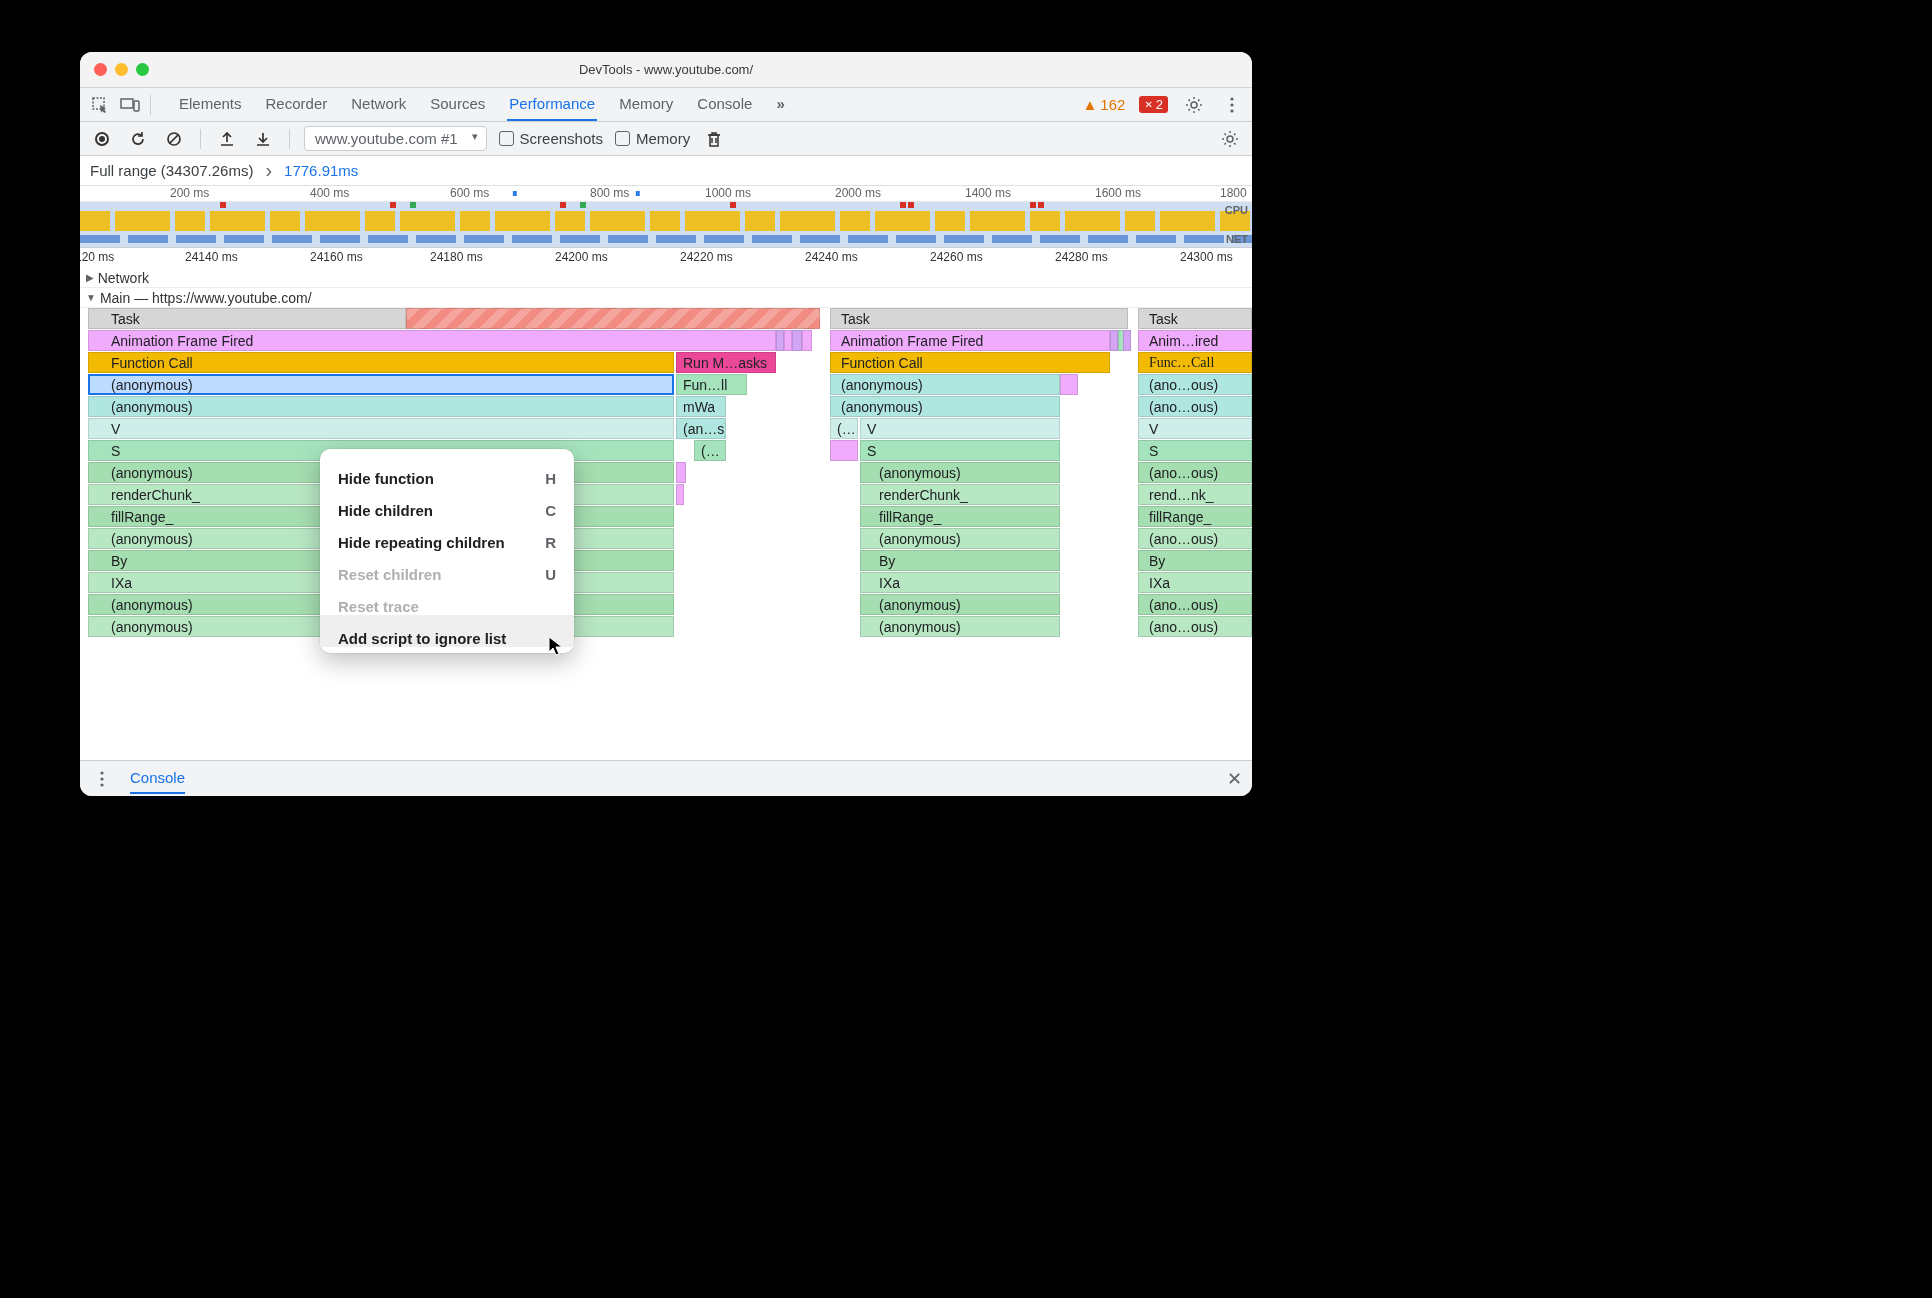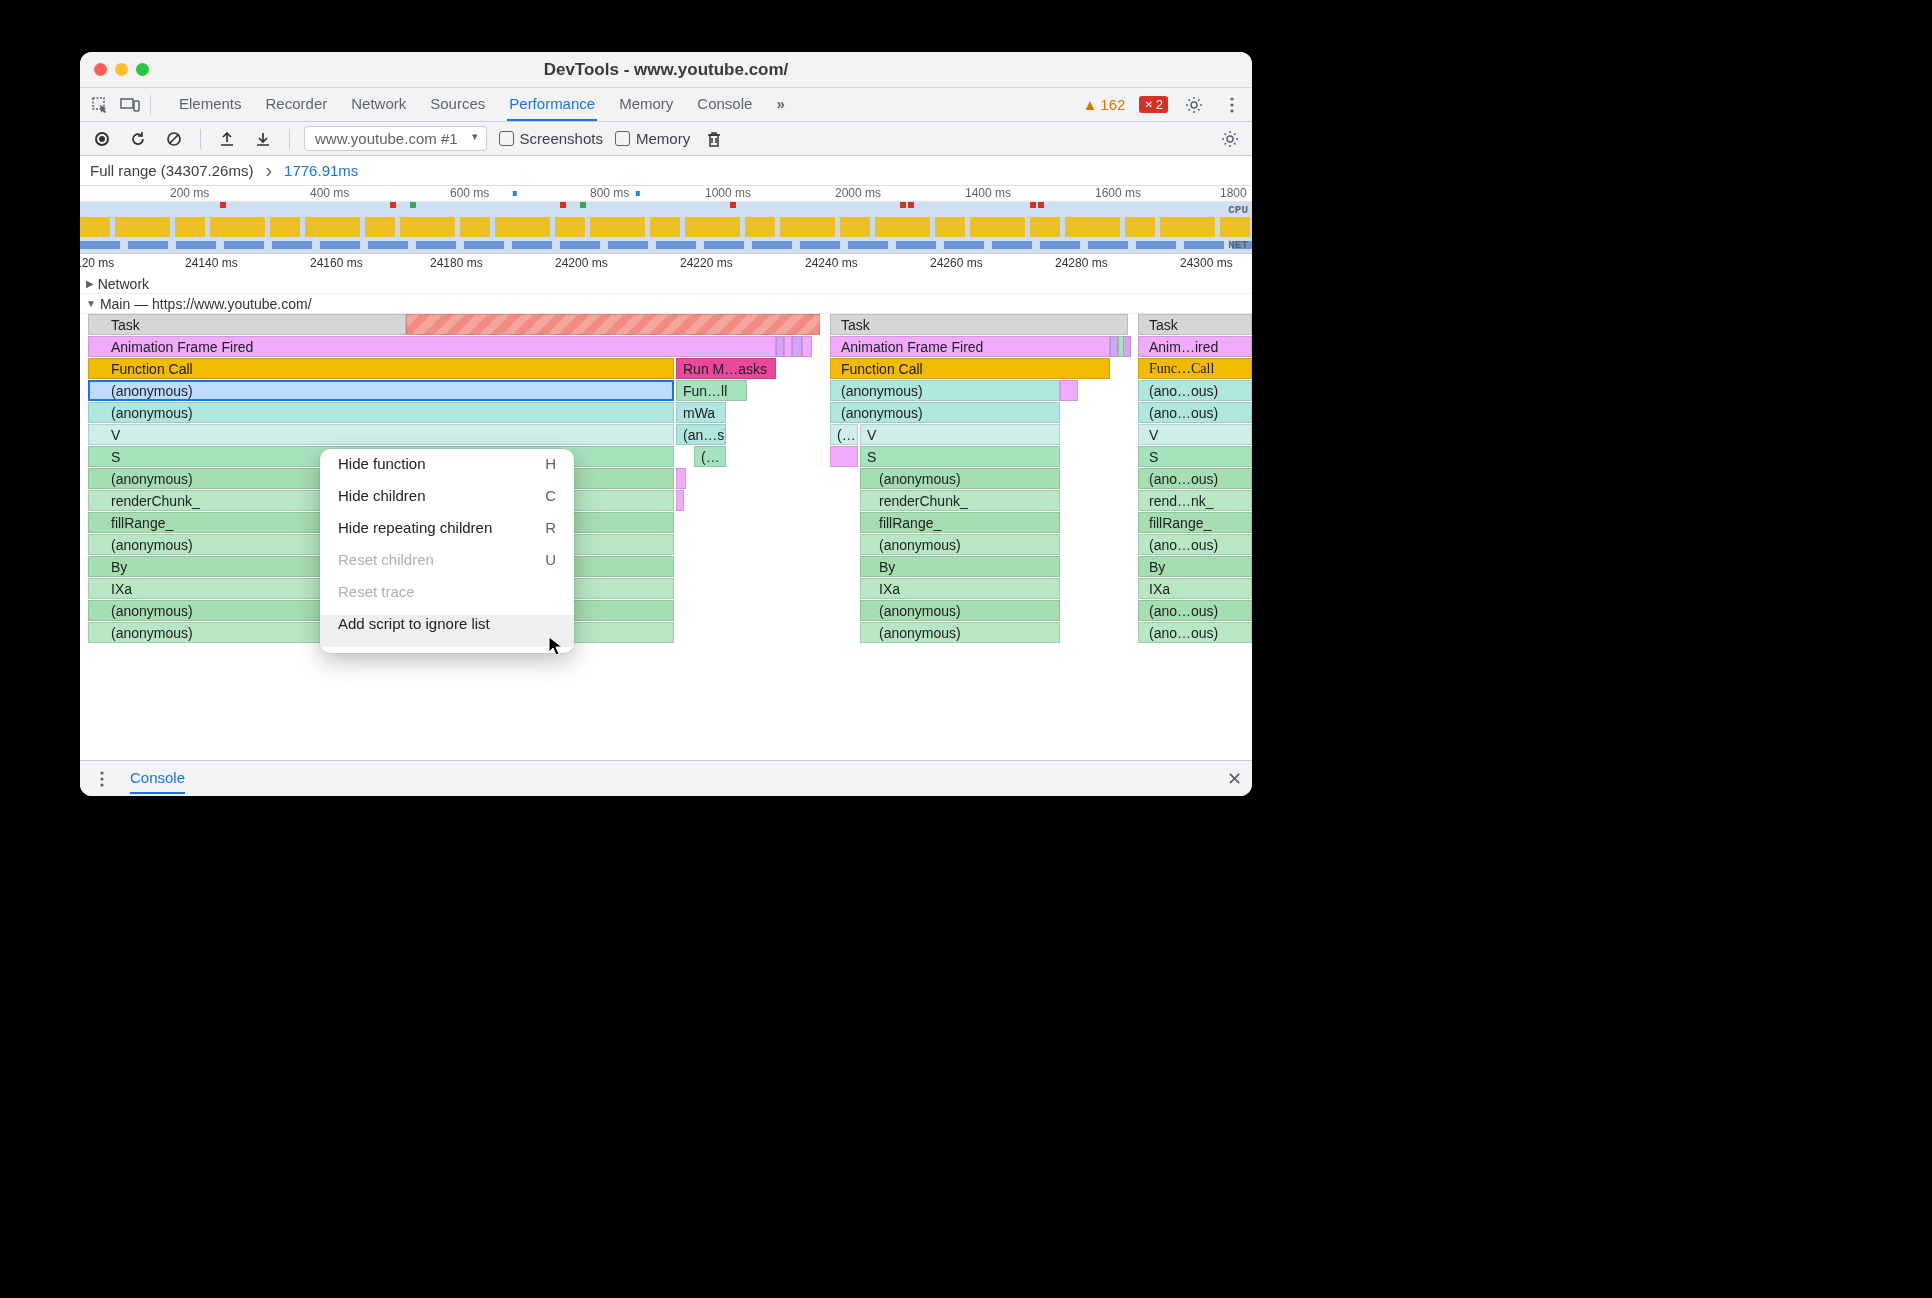--- a/index.html
+++ b/index.html
@@ -39,23 +39,23 @@
     padding-left: 14px;
   }
   .tl { width: 13px; height: 13px; border-radius: 50%; }
   .tl-red { background: #ff5f57; }
   .tl-yellow { background: #febc2e; }
   .tl-green { background: #28c840; }
   .title {
     position: absolute;
     left: 0; right: 0;
     text-align: center;
-    font-weight: 700;
+    font-weight: 400;
     color: #3a3a3a;
-    font-size: 17px;
+    font-size: 13px;
   }
   .main-toolbar {
     height: 34px;
     background: #f1f3f4;
     border-bottom: 1px solid #cacdd1;
     display: flex;
     align-items: center;
     padding: 0 8px;
     gap: 6px;
   }
@@ -137,25 +137,24 @@
   .overview-ruler {
     height: 16px;
     background: #fff;
     position: relative;
     font-size: 12px;
     color:#5f6368;
     border-bottom: 1px solid #e8e8e8;
   }
   .overview-ruler .tick { position:absolute; top:0; }
   .overview-chart {
-    height: 52px;
+    height: 46px;
     background: linear-gradient(to bottom, #d0def1 0%, #d0def1 100%);
     position:relative;
     border-bottom:1px solid #cacdd1;
-    font-family:Liberation Mono, monospace;
   }
   .overview-chart .cpu-label, .overview-chart .net-label {
     position:absolute; right:4px; font-size:11px; font-weight:600; color:#5f6368;
   }
   .overview-chart .cpu-label { top:2px; }
   .overview-chart .net-label { bottom:2px; }
   .overview-chart .activity {
     position:absolute;
     bottom:16px;
     height:20px;
@@ -235,25 +234,26 @@
     width:254px;
     background:#fff;
     border-radius:10px;
     box-shadow: 0 8px 24px rgba(0,0,0,0.25), 0 0 0 0.5px rgba(0,0,0,0.1);
     padding: 6px 0;
     z-index:100;
   }
   .menu-item {
     height:32px;
     display:flex;
-    align-items:flex-start;
+    align-items:flex-end;
     padding: 0 18px;
     color:#202124;
     cursor:pointer;
     justify-content:space-between;
+    font-weight:bold;
   }
   .menu-item.disabled { color:#b0b0b0; cursor:default; }
   .menu-item.hovered { background:#efefef; }
   .menu-shortcut { color:#5f6368; }
   .bottom-tabs {
     height: 34px;
     border-top:1px solid #cacdd1;
     background:#f1f3f4;
     display:flex;
     align-items:center;

